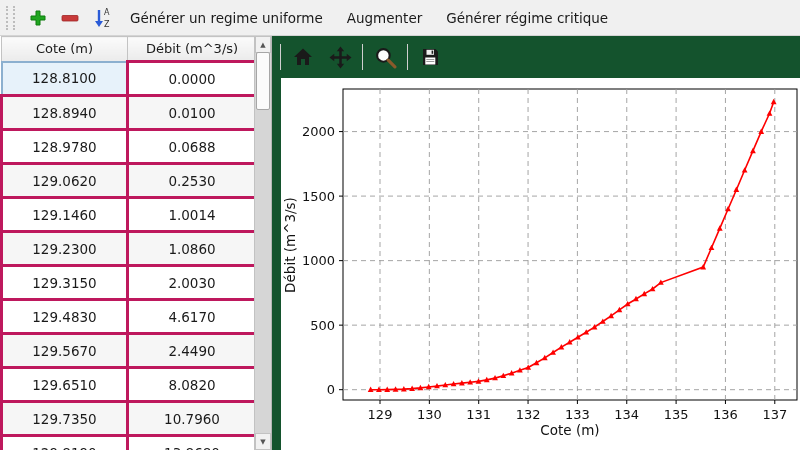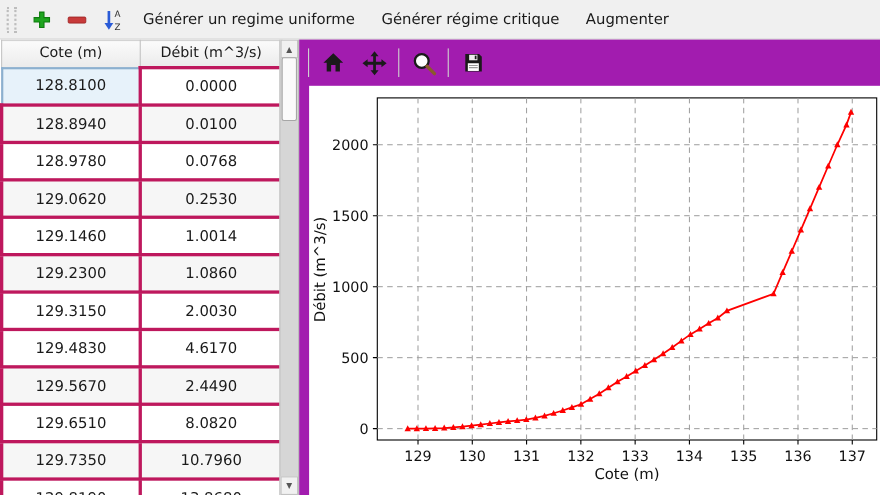--- a/index.html
+++ b/index.html
@@ -28,21 +28,21 @@
   tr.alt td{background:#f6f6f6;}
   td.sel{background:#e7f2fa !important;border:2px solid #8cb0cf;margin-top:46px;}
   col.c1{width:126px}col.c2{width:129px}
   
   .vscroll{position:absolute;top:0;right:0;width:16px;bottom:0;background:#d6d6d6;border-left:1px solid #c2c2c2;}
   .sb-btn{position:absolute;left:0;right:0;height:15px;background:#f1f1f1;border:1px solid #c2c2c2;
           display:flex;align-items:center;justify-content:center;font-size:7px;color:#555;}
   .sb-up{top:0}.sb-down{bottom:0}
   .sb-thumb{position:absolute;top:16px;left:1px;right:1px;height:56px;background:#fbfbfb;border:1px solid #a6a6a6;border-radius:2px;}
   
-  .right-panel{position:absolute;top:36px;left:272px;right:0;bottom:0;background:#a21caf;}
+  .right-panel{position:absolute;top:36px;left:272px;right:0;bottom:0;background:#14532d;}
   .mpl-toolbar{height:42px;display:flex;align-items:center;padding-left:8px;gap:7px;}
   .sep{width:1px;height:26px;background:#cfcfcf;}
   .mpl-btn{width:30px;height:30px;display:flex;align-items:center;justify-content:center;border-radius:3px;}
   .canvas{position:absolute;left:9px;top:42px;right:0;bottom:0;background:#ffffff;}
   svg.chart{display:block;}
   .grid-line{stroke:#9b9b9b;stroke-width:0.9;stroke-dasharray:5 4;}
   .spine{stroke:#000;stroke-width:1;fill:none;}
   .tick{stroke:#000;stroke-width:1;}
   .tick-label{font-size:13px;fill:#111;font-family:"DejaVu Sans",sans-serif;}
   .axis-label{font-size:13.5px;fill:#111;font-family:"DejaVu Sans",sans-serif;}
@@ -68,22 +68,22 @@
   <div class="icon-btn">
     <svg width="20" height="22" viewBox="0 0 20 22">
       <line x1="7" y1="3" x2="7" y2="15" stroke="#2a5bd7" stroke-width="2.4"></line>
       <polygon points="3,14 11,14 7,20" fill="#2a5bd7"></polygon>
       <text x="12" y="8" font-size="8" fill="#333" font-family="DejaVu Sans, sans-serif">A</text>
       <text x="12" y="20" font-size="8" fill="#333" font-family="DejaVu Sans, sans-serif">Z</text>
     </svg>
   </div>
 
   <div class="text-btn">Générer un regime uniforme</div>
+  <div class="text-btn">Augmenter</div>
   <div class="text-btn">Générer régime critique</div>
-  <div class="text-btn">Augmenter</div>
 </div>
 
 <div class="left-panel">
   <table>
     <colgroup>
         <col class="c1">
         <col class="c2">
       </colgroup>
     <thead>
       <tr>
@@ -95,21 +95,21 @@
         <tr>
           <td class="sel">128.8100</td>
           <td>0.0000</td>
         </tr>
         <tr class="alt">
           <td>128.8940</td>
           <td>0.0100</td>
         </tr>
         <tr>
           <td>128.9780</td>
-          <td>0.0768</td>
+          <td>0.0688</td>
         </tr>
         <tr class="alt">
           <td>129.0620</td>
           <td>0.2530</td>
         </tr>
         <tr>
           <td>129.1460</td>
           <td>1.0014</td>
         </tr>
         <tr class="alt">

